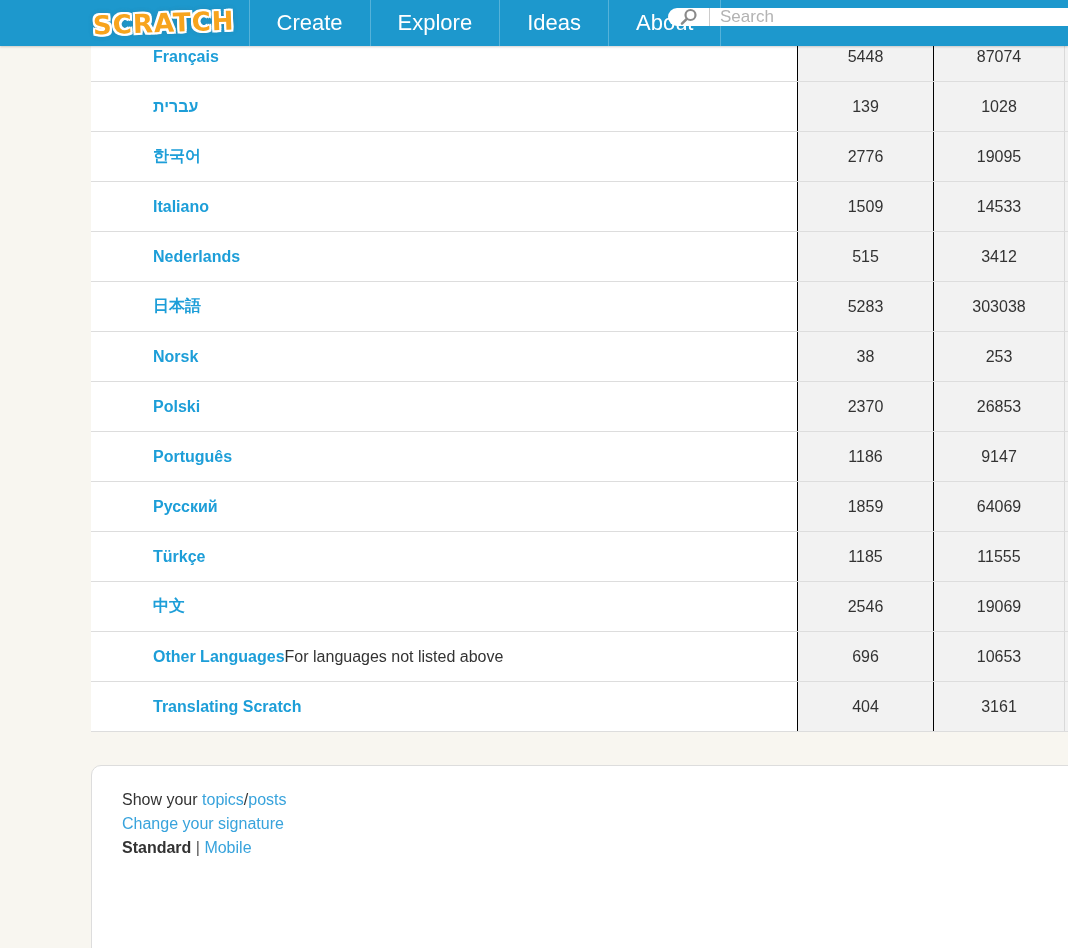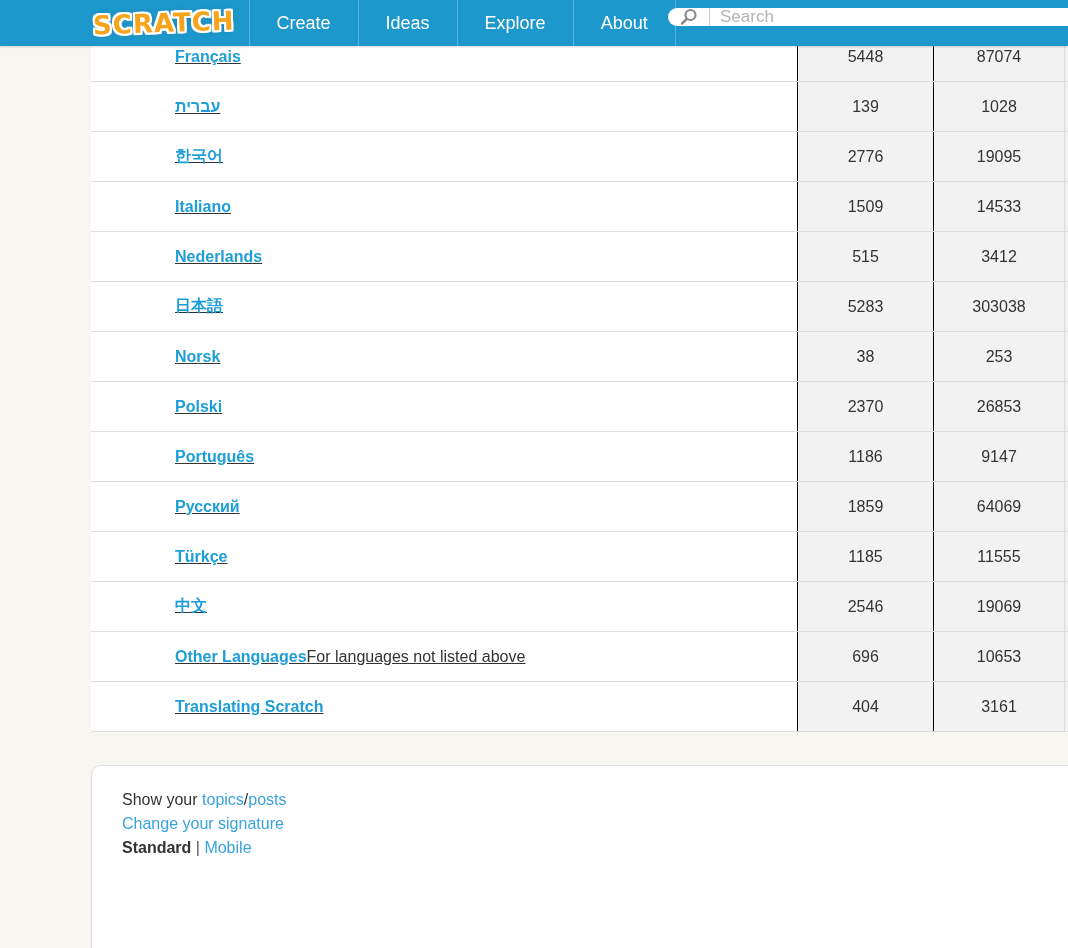--- a/index.html
+++ b/index.html
@@ -32,21 +32,21 @@
       -2px 0 0 #fff, 2px 0 0 #fff, 0 -2px 0 #fff, 0 2px 0 #fff,
       0 0 6px rgba(80,80,80,0.45);
     white-space:nowrap;
   }
   .nav {
     display:flex; height:100%; margin-left:14px;
   }
   .nav-item {
     display:flex; align-items:center;
     padding:16px 27px;
-    color:#ffffff; font-size:18px;
+    color:#ffffff; font-size:22px;
     text-decoration:none;
     border-left:1px solid rgba(255,255,255,0.25);
     cursor:pointer;
     text-align:right;
   }
   .nav-item:last-child { border-right:1px solid rgba(255,255,255,0.25); }
 
   .search {
     position:absolute; left:668px; top:8px;
     width:400px; height:18px;
@@ -78,21 +78,21 @@
     background:#fff;
   }
   .frow {
     display:grid;
     grid-template-columns:1fr 136px 131px 4px;
     height:50px;
     border-bottom:1px solid #ddd;
     box-sizing:border-box;
   }
   .cell { display:flex; align-items:center; box-sizing:border-box; }
-  .cell-lang { padding-left:84px; background:#fff;text-decoration:underline; }
+  .cell-lang { padding-left:62px; background:#fff; }
   .forum-link {
     color:#1d9ed8; font-weight:bold; font-size:16px;
     text-decoration:none; cursor:pointer;
     white-space:nowrap;
   }
   .forum-desc { color:#333; font-size:16px; white-space:nowrap; }
   .cell-num {
     justify-content:center;
     background:#f2f2f2;
     border-left:1px solid #000000;
@@ -268,22 +268,22 @@
 <div class="bottom-panel">
   <div class="panel-line"><span>Show your </span><a class="panel-link">topics</a><span>/</span><a class="panel-link">posts</a></div>
   <div class="panel-line"><a class="panel-link">Change your signature</a></div>
   <div class="panel-line"><span class="panel-bold">Standard</span><span class="panel-pipe"> | </span><a class="panel-link">Mobile</a></div>
 </div>
 
 <div class="navbar">
   <div class="logo">SCRATCH</div>
   <div class="nav">
     <a class="nav-item">Create</a>
+    <a class="nav-item">Explore</a>
     <a class="nav-item">Ideas</a>
-    <a class="nav-item">Explore</a>
     <a class="nav-item">About</a>
   </div>
   <div class="search">
     <span class="search-icon-box">
       <svg width="19" height="19" viewBox="0 0 19 19">
         <circle cx="11.5" cy="7" r="5" fill="none" stroke="#8a8a8a" stroke-width="2.2"></circle>
         <line x1="7.8" y1="10.8" x2="3" y2="15.6" stroke="#8a8a8a" stroke-width="2.6" stroke-linecap="round"></line>
       </svg>
     </span>
     <input class="search-input" type="text" placeholder="Search" style="">

